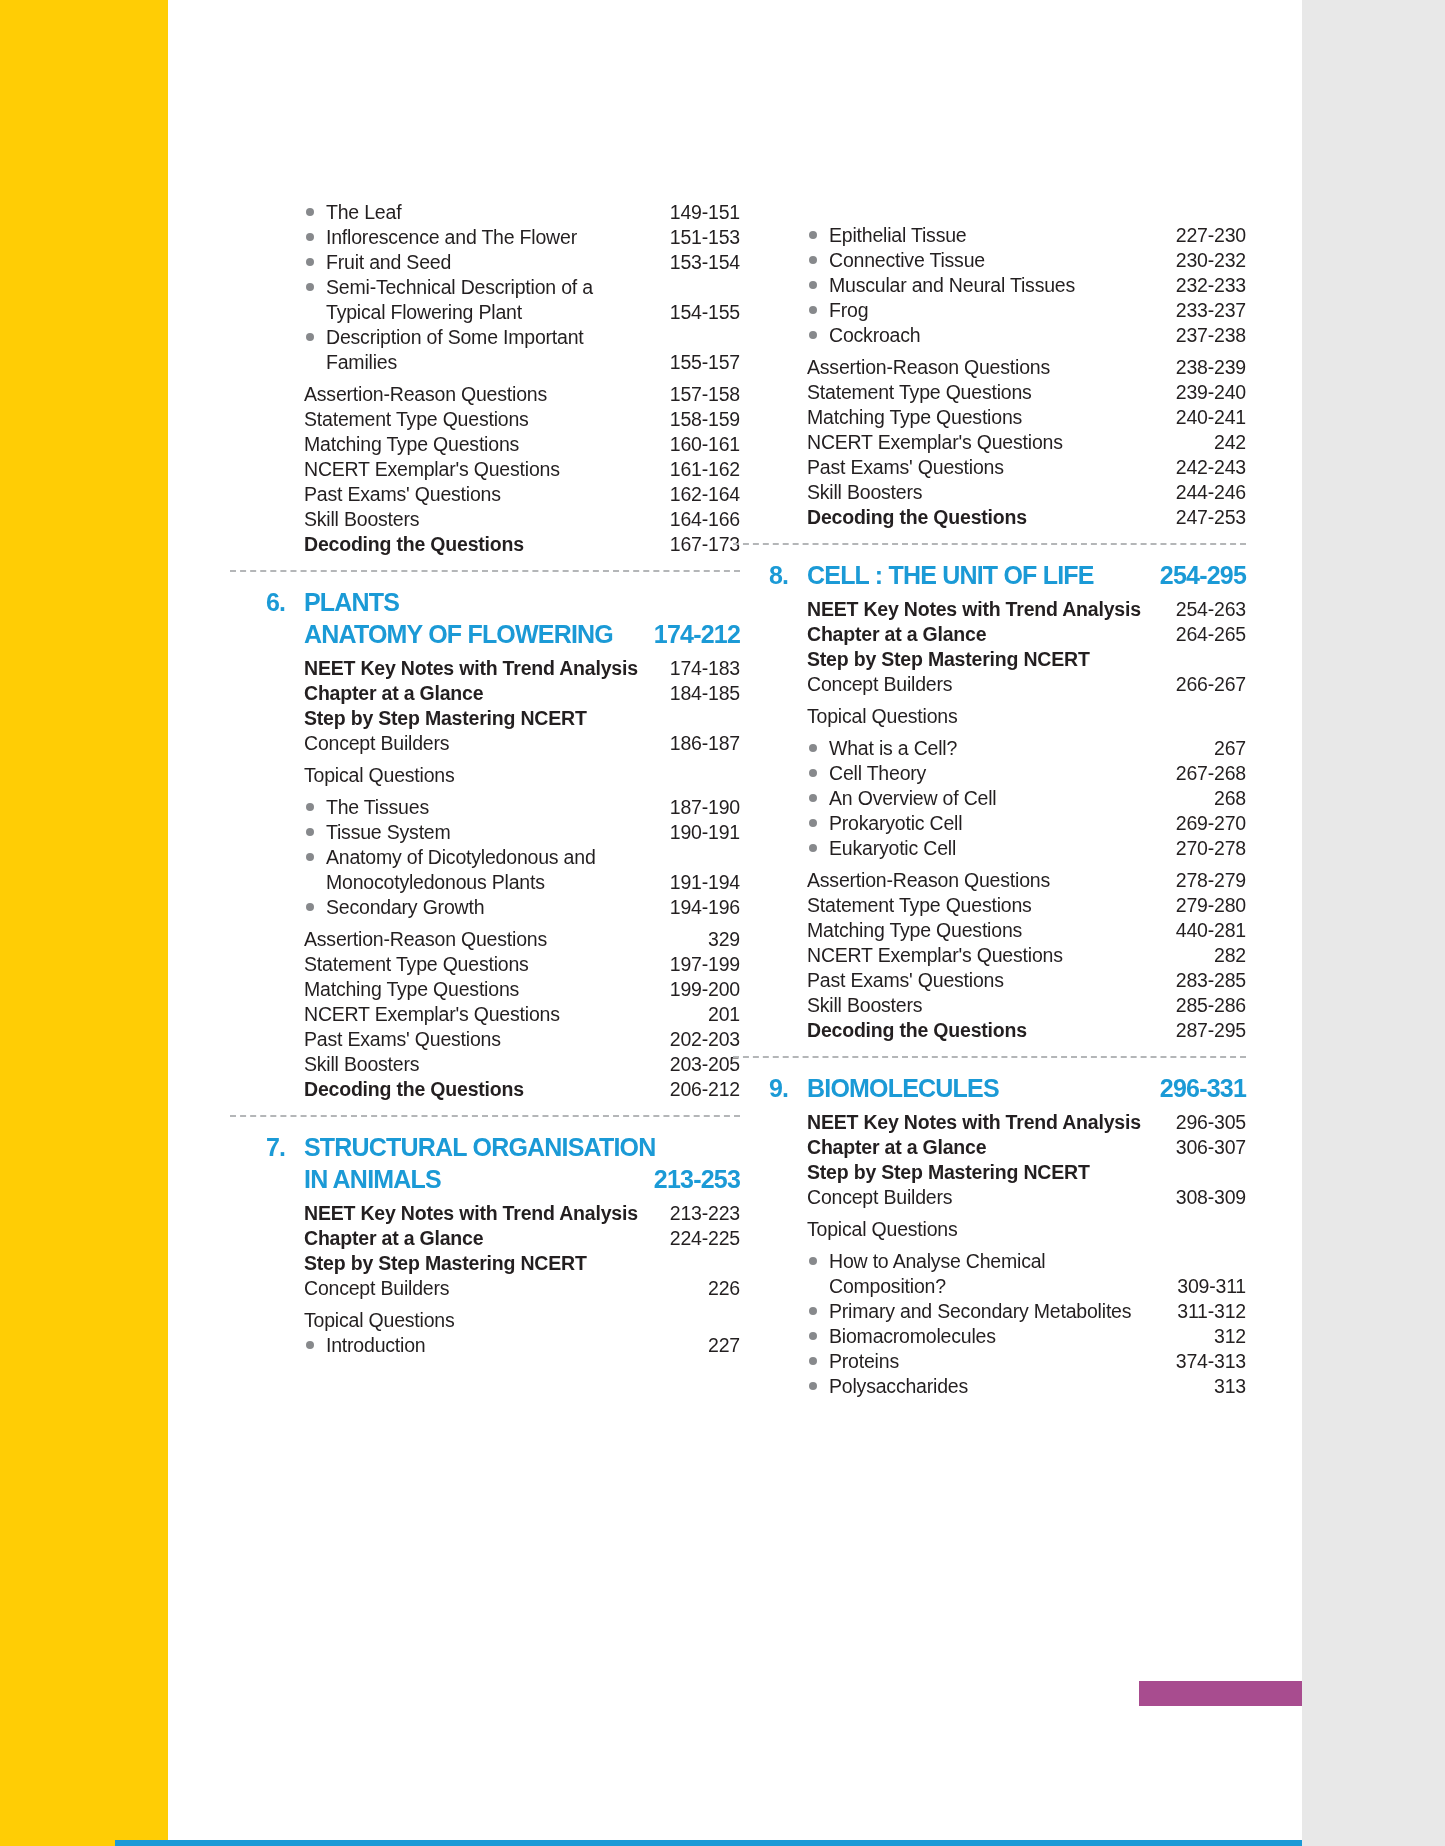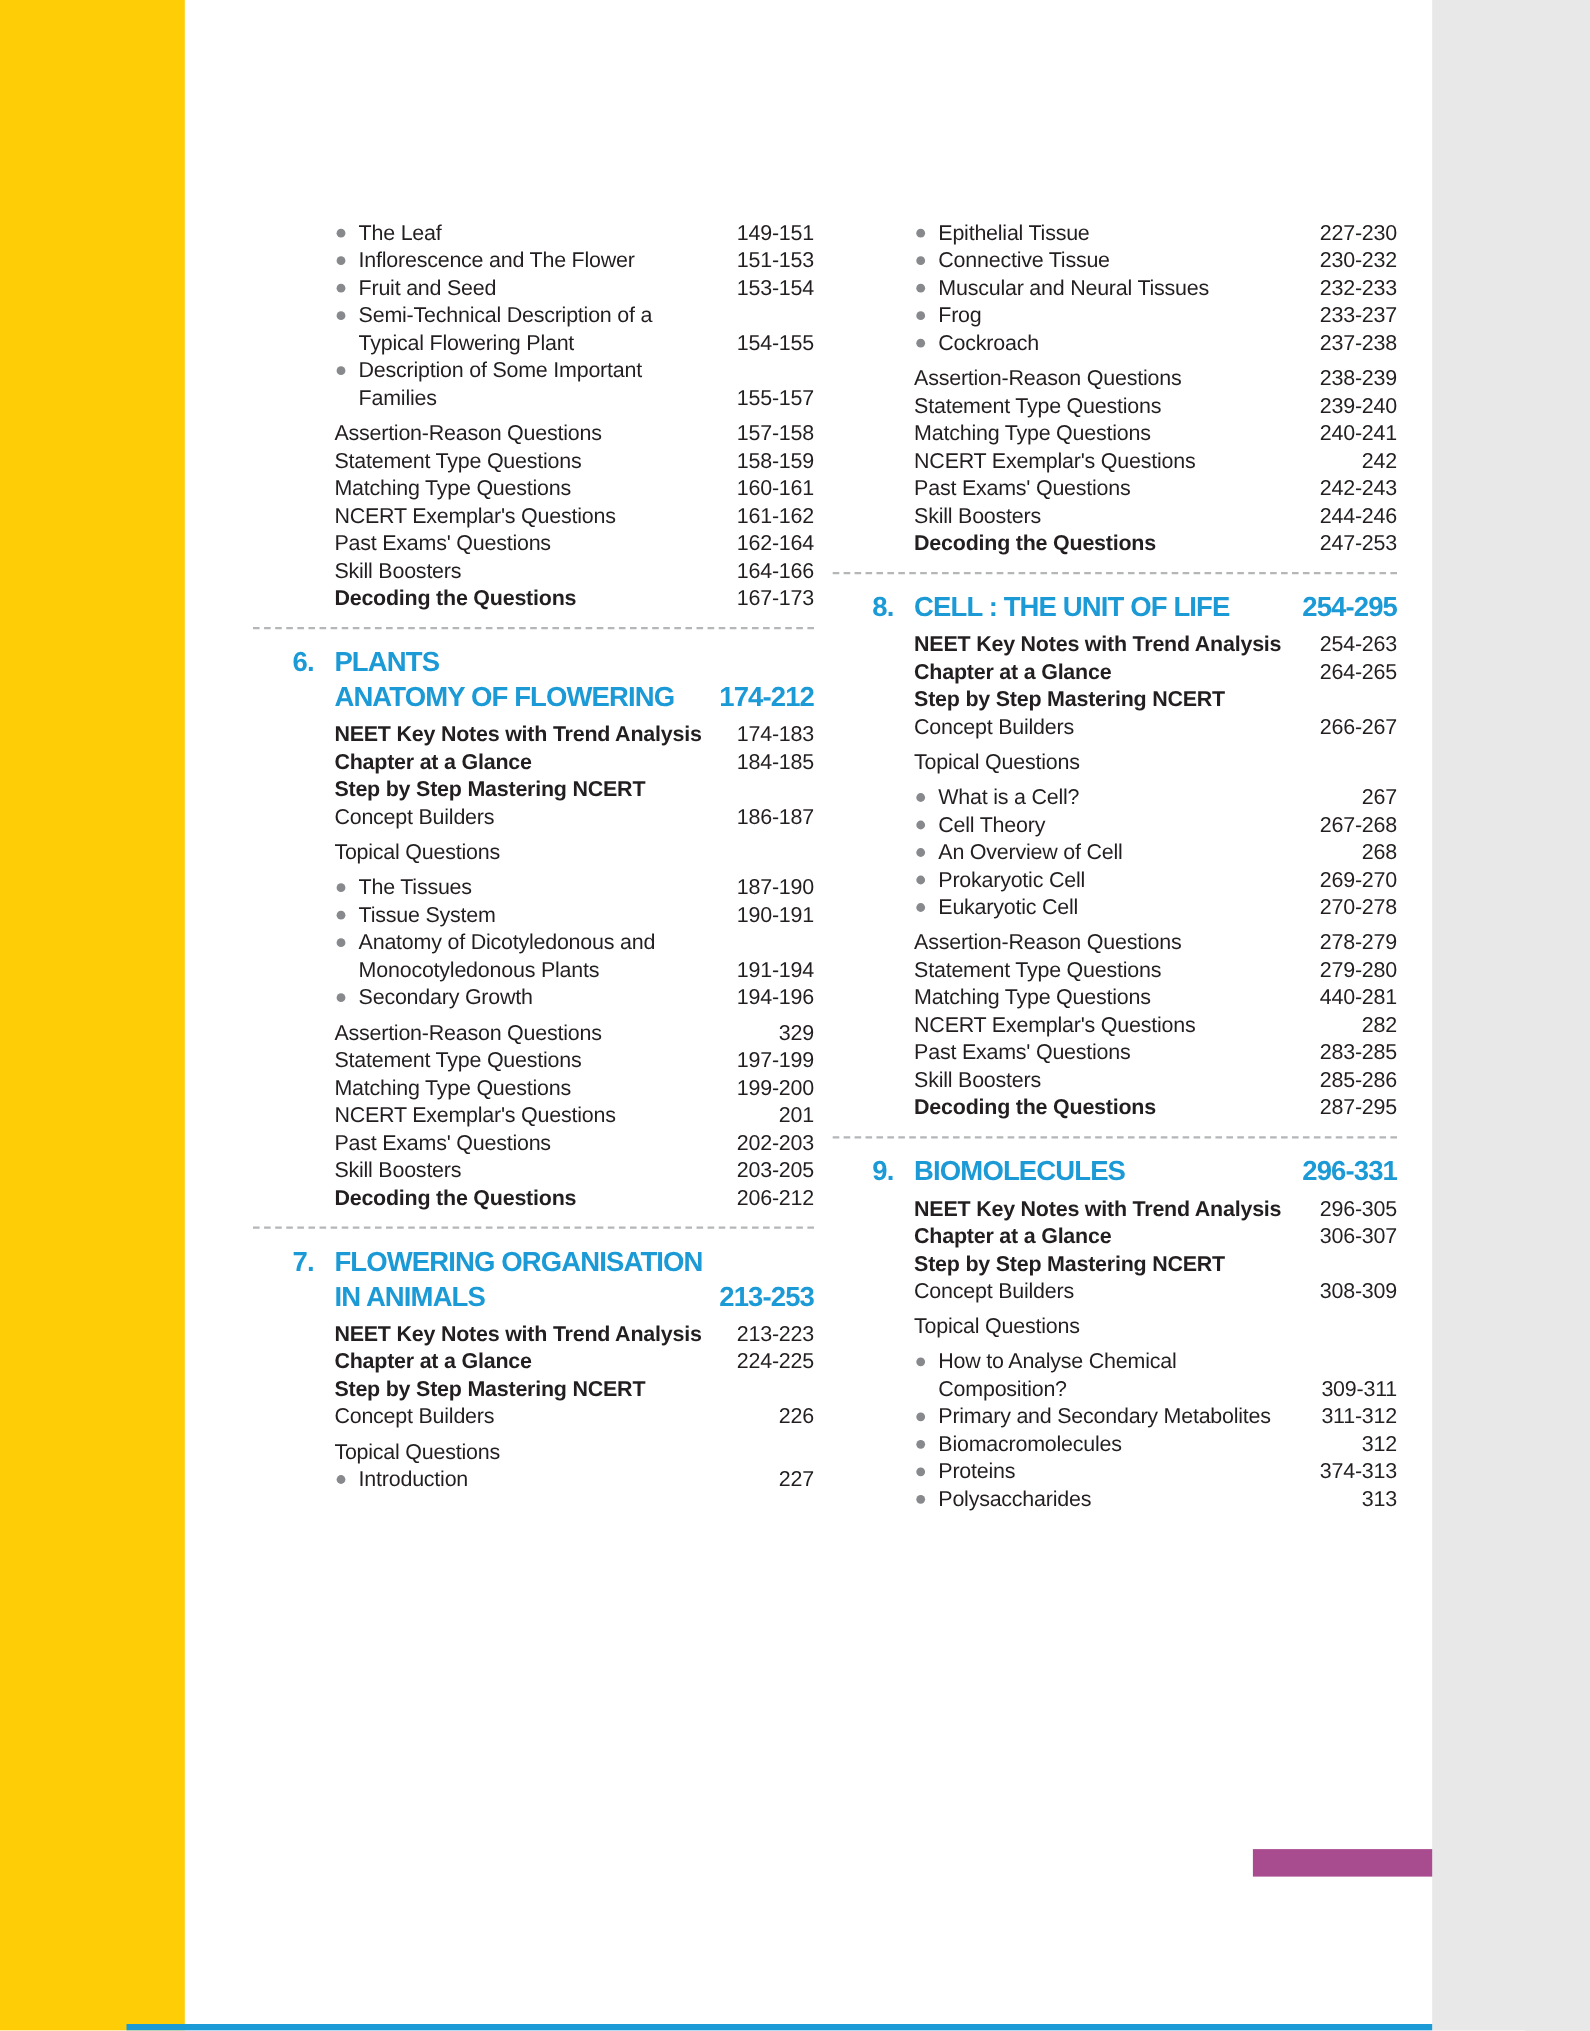--- a/index.html
+++ b/index.html
@@ -7,21 +7,21 @@
   .page{position:relative;width:1302px;height:1846px;background:#ffffff;overflow:hidden;
         color:var(--text-color,#231f20);}
   .yellow-strip{position:absolute;left:0;top:0;width:168px;height:100%;
         background:var(--accent-yellow,#ffcd05);}
   .magenta-bar{position:absolute;left:1139px;top:1681px;width:306px;height:25px;
         background:var(--accent-magenta,#a84c8f);}
   .blue-bar{position:absolute;left:115px;bottom:0;width:1330px;height:6px;
         background:var(--accent-blue,#1b9ad6);}
   .col{position:absolute;top:200px;font-size:19.5px;line-height:25px;letter-spacing:-0.2px;}
   .col-left{left:266px;width:474px;}
-  .col-right{left:793px;width:477px;}
+  .col-right{left:769px;width:477px;margin-top:23px;}
   .row{display:flex;padding-left:38px;}
   .row.gap{margin-top:7px;align-items:center;}
   .row .dot{flex:none;width:8px;height:8px;border-radius:50%;
         background:var(--bullet-color,#87898c);margin:8px 12px 0 2px;align-self:flex-start;}
   .row .label{flex:1;min-width:0;}
   .row .label .line{white-space:nowrap;}
   .row .pages{flex:none;align-self:flex-end;white-space:nowrap;padding-left:8px;}
   .row.bold-row .label{font-weight:bold;}
   .row.chapter{padding-left:0;margin:14px 0 6px 0;color:var(--accent-blue,#1b9ad6);
         font-weight:bold;font-size:25px;line-height:32px;letter-spacing:-0.8px;}
@@ -221,21 +221,21 @@
       <div class="row bold-row">
         <div class="label">
           <div class="line">Decoding the Questions</div>
         </div>
         <span class="pages">206-212</span>
       </div>
       <div class="divider"></div>
       <div class="row chapter">
         <span class="ch-num">7.</span>
         <div class="label">
-          <div class="line">FLOWERING ORGANISATION</div>
+          <div class="line">STRUCTURAL ORGANISATION</div>
           <div class="line">IN ANIMALS</div>
         </div>
         <span class="pages">213-253</span>
       </div>
       <div class="row bold-row">
         <div class="label">
           <div class="line">NEET Key Notes with Trend Analysis</div>
         </div>
         <span class="pages">213-223</span>
       </div>

